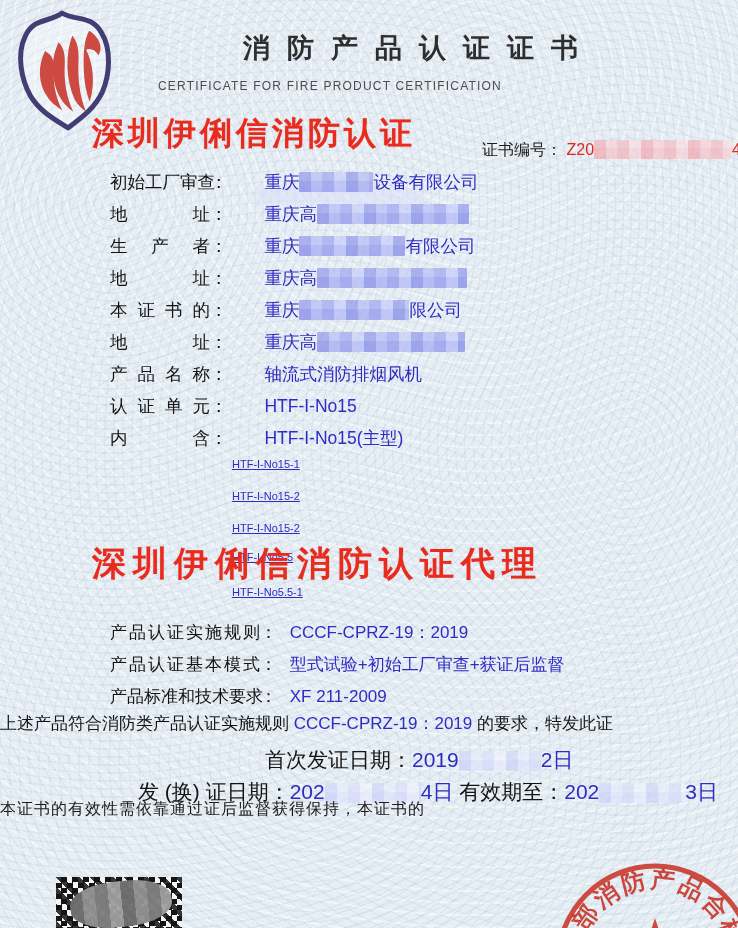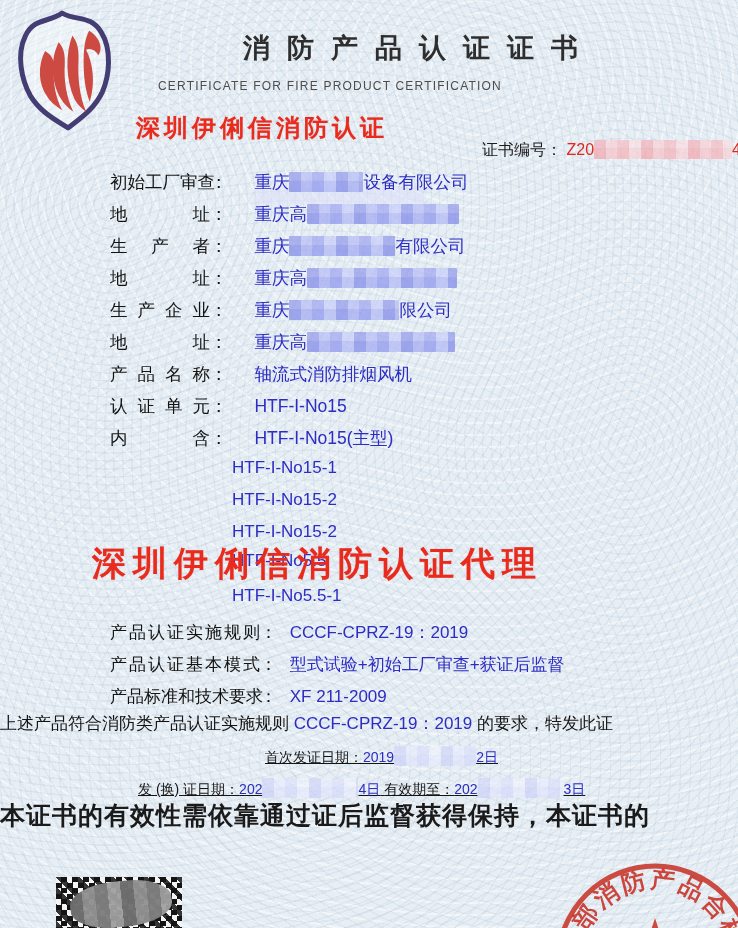--- a/index.html
+++ b/index.html
@@ -10,36 +10,36 @@
     background-image:
       repeating-radial-gradient(circle at 15% 22%, rgba(140,170,198,.13) 0 1.5px, transparent 1.5px 8px),
       repeating-radial-gradient(circle at 85% 48%, rgba(140,170,198,.11) 0 1.5px, transparent 1.5px 9px),
       repeating-radial-gradient(circle at 42% 82%, rgba(140,170,198,.11) 0 1.5px, transparent 1.5px 10px),
       repeating-radial-gradient(circle at 65% 8%,  rgba(255,255,255,.45) 0 2px, transparent 2px 12px);
   }
   .abs{position:absolute; white-space:nowrap;}
   .title{left:243px; top:30px; font-size:27px; letter-spacing:17px; color:#2e2e2e; font-weight:bold; z-index:3;}
   .subtitle{left:158px; top:79px; font-size:12px; letter-spacing:1.2px; color:#4d4d4d; z-index:3;}
   .wm{color:#e92b1d; font-weight:bold; z-index:6; text-shadow:0 0 1px rgba(233,43,29,.4);}
-  .wm1{left:92px; top:112px; font-size:24px; letter-spacing:4px;margin-left:44px;}
+  .wm1{left:92px; top:112px; font-size:32px; letter-spacing:4px;}
   .wm2{left:92px; top:541px; font-size:34px; letter-spacing:7px;}
   .certno{left:482px; top:140px; font-size:16px; color:#1c1c1c; z-index:2;}
   .certno .red{color:#e2271b;}
   .frow{left:110px; font-size:17.5px; color:#141414; z-index:2;}
   .flabel{display:inline-block; width:100px; text-align:justify; text-align-last:justify; vertical-align:bottom;}
-  .fval{color:#2d2cc3; margin-left:22px;}
+  .fval{color:#2d2cc3; margin-left:32px;}
   .blue{color:#2d2cc3;}
-  .unit{left:232px; font-size:17px; color:#2d2cc3; z-index:2;}
+  .unit{left:232px; font-size:11px; color:#2d2cc3; z-index:2;text-decoration:underline;}
   .rrow{left:110px; font-size:17px; color:#141414; z-index:2;}
   .rlabel{display:inline-block; width:150px; text-align:justify; text-align-last:justify; vertical-align:bottom;}
   .rval{color:#2d2cc3; margin-left:8px;}
   .center{left:0; width:738px; text-align:left; white-space:nowrap;}
   .statement{top:712px; font-size:17px; color:#141414; z-index:2;}
-  .drow{font-size:14px; color:#141414; z-index:2;text-decoration:underline;}
-  .foot{font-size:25px; font-weight:bold; color:#1a1a1a; letter-spacing:1px; z-index:2;}
+  .drow{font-size:21px; color:#141414; z-index:2;}
+  .foot{font-size:16px; font-weight:normal; color:#1a1a1a; letter-spacing:1px; z-index:2;}
   .mz{display:inline-block; height:20px; vertical-align:-4px; border-radius:1px;}
   .mz-blue{
     background-image:
       repeating-linear-gradient(90deg, rgba(126,134,228,.55) 0 12px, rgba(168,175,242,.50) 12px 23px, rgba(143,150,236,.55) 23px 35px, rgba(190,196,248,.45) 35px 47px),
       repeating-linear-gradient(0deg, rgba(150,156,240,.45) 0 11px, rgba(210,214,250,.35) 11px 21px);
   }
   .mz-pink{
     height:19px;
     background-image:
       repeating-linear-gradient(90deg, rgba(240,160,168,.55) 0 12px, rgba(248,198,204,.50) 12px 23px, rgba(243,175,182,.55) 23px 35px, rgba(252,216,220,.45) 35px 47px),
@@ -101,21 +101,21 @@
   </div>
   <div class="abs frow" style="top:234px">
     <span class="flabel">生产者</span><span>：</span>
     <span class="fval"><span>重庆</span><span class="mz mz-blue" style="width:106px;"></span><span>有限公司</span></span>
   </div>
   <div class="abs frow" style="top:266px">
     <span class="flabel">地址</span><span>：</span>
     <span class="fval"><span>重庆高</span><span class="mz mz-blue" style="width:150px;"></span><span></span></span>
   </div>
   <div class="abs frow" style="top:298px">
-    <span class="flabel">生产企业</span><span>：</span>
+    <span class="flabel">本证书的</span><span>：</span>
     <span class="fval"><span>重庆</span><span class="mz mz-blue" style="width:110px;"></span><span>限公司</span></span>
   </div>
   <div class="abs frow" style="top:330px">
     <span class="flabel">地址</span><span>：</span>
     <span class="fval"><span>重庆高</span><span class="mz mz-blue" style="width:148px;"></span><span></span></span>
   </div>
   <div class="abs frow" style="top:362px">
     <span class="flabel">产品名称</span><span>：</span>
     <span class="fval">轴流式消防排烟风机</span>
   </div>

